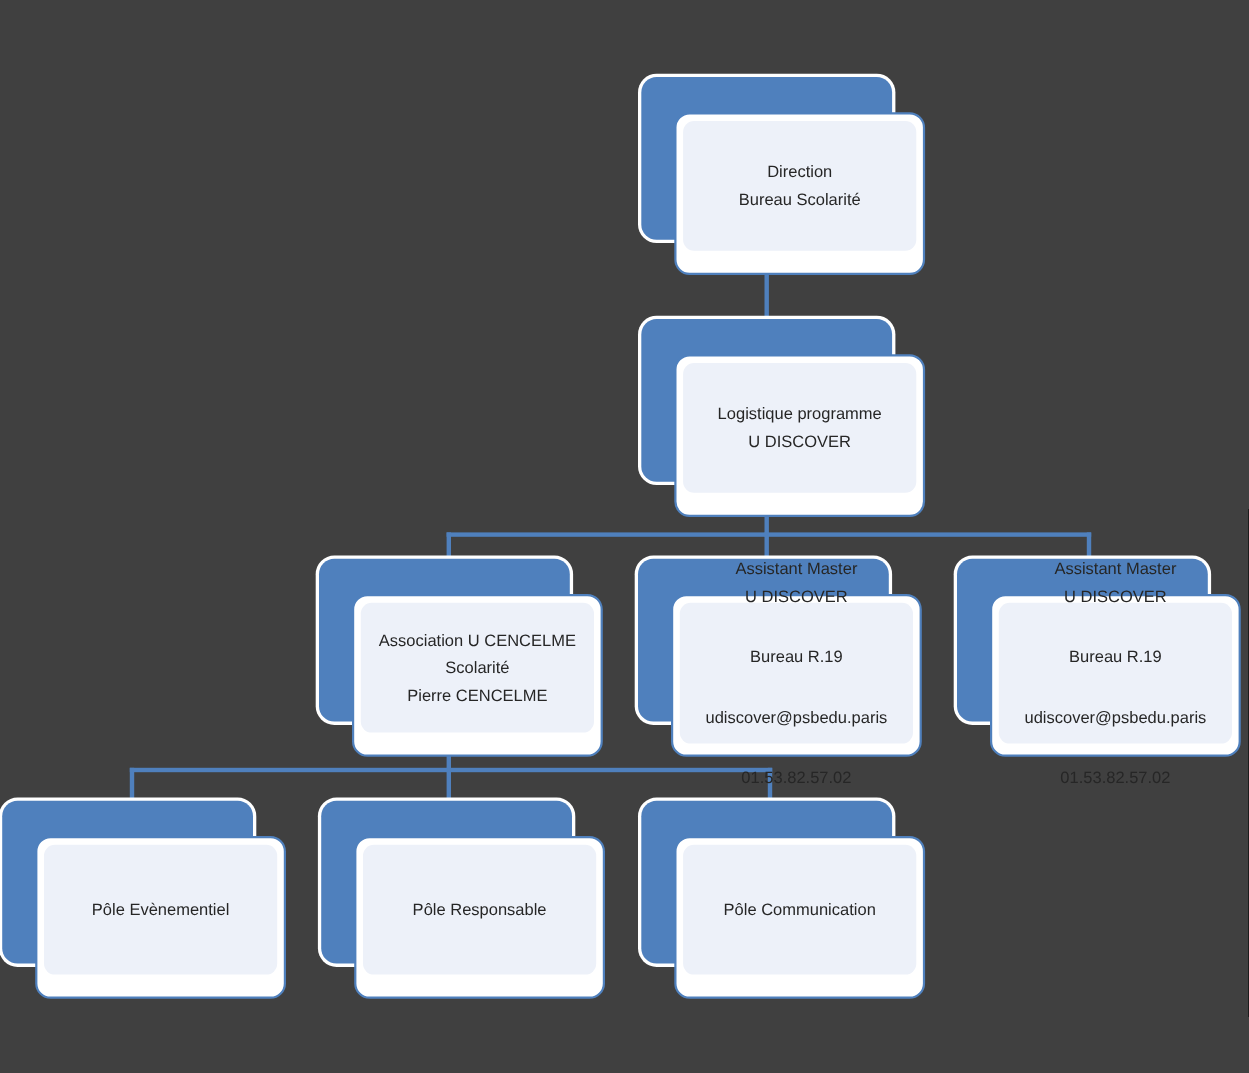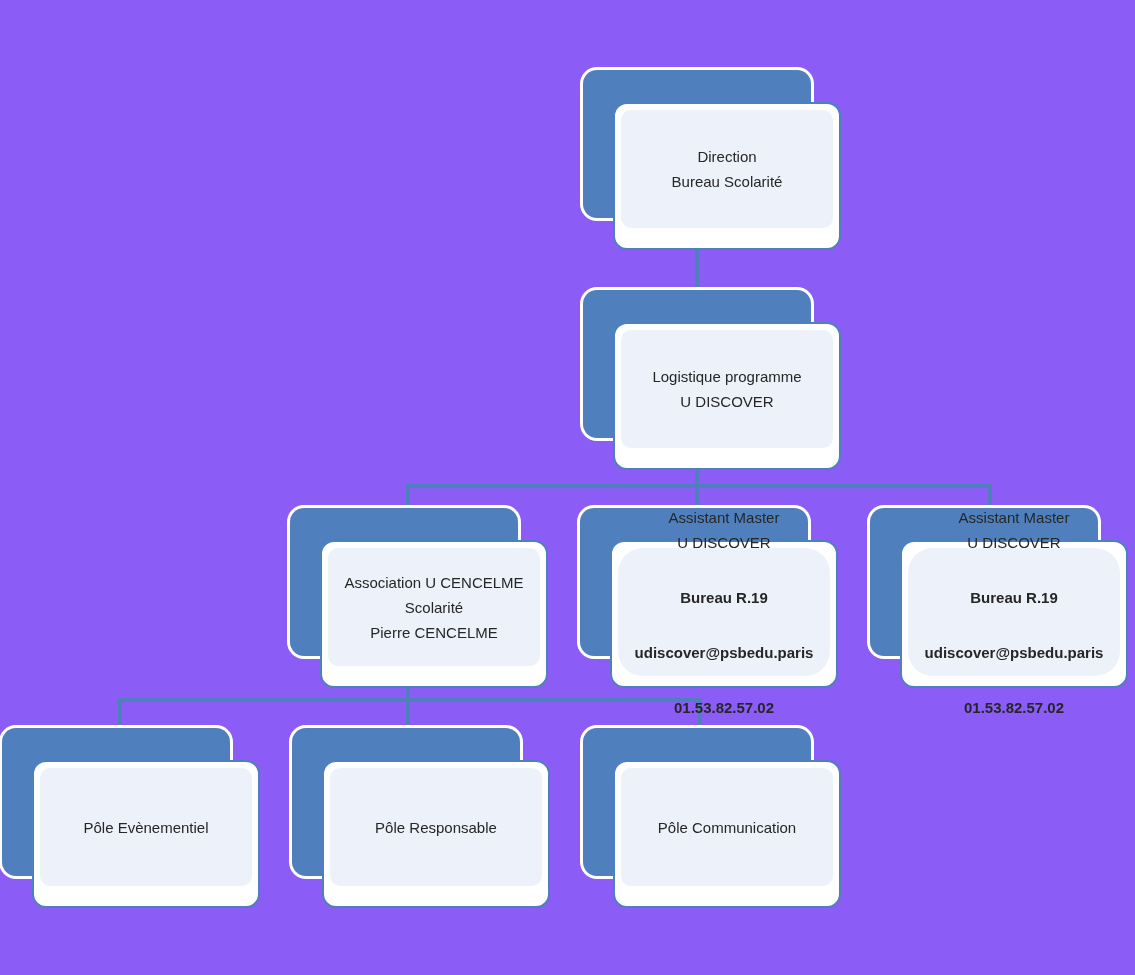--- a/index.html
+++ b/index.html
@@ -4,21 +4,21 @@
 <style>
   html, body {
     margin: 0;
     padding: 0;
     background: #000000;
   }
   #canvas {
     position: relative;
     width: 1135px;
     height: 975px;
-    background: #8b5cf6;
+    background: #404040;
     overflow: hidden;
     font-family: "Liberation Sans", "DejaVu Sans", sans-serif;
   }
 
   
   .conn-v, .conn-h {
     position: absolute;
     background: #4F80BD;
   }
 
@@ -66,28 +66,27 @@
     padding: 0 6px;
   }
   .node .panel .line {
     color: #262626;
     font-size: 15px;
     line-height: 25px;
     text-align: center;
     white-space: nowrap;
   }
   .node .panel .line.bold {
-    font-weight: bold;
+    font-weight: normal;
     margin-top: 30px;
   }
 
   
   .node.tall .panel {
     height: 128px;
-    border-radius: 25px;
   }
 </style>
 </head>
 <body>
 
 <div id="canvas">
 
   <div class="conn-v" style="left:695px; top:244px; width:4px; height:46px;"></div>
 
   <div class="conn-v" style="left:695px; top:466px; width:4px; height:22px;"></div>

